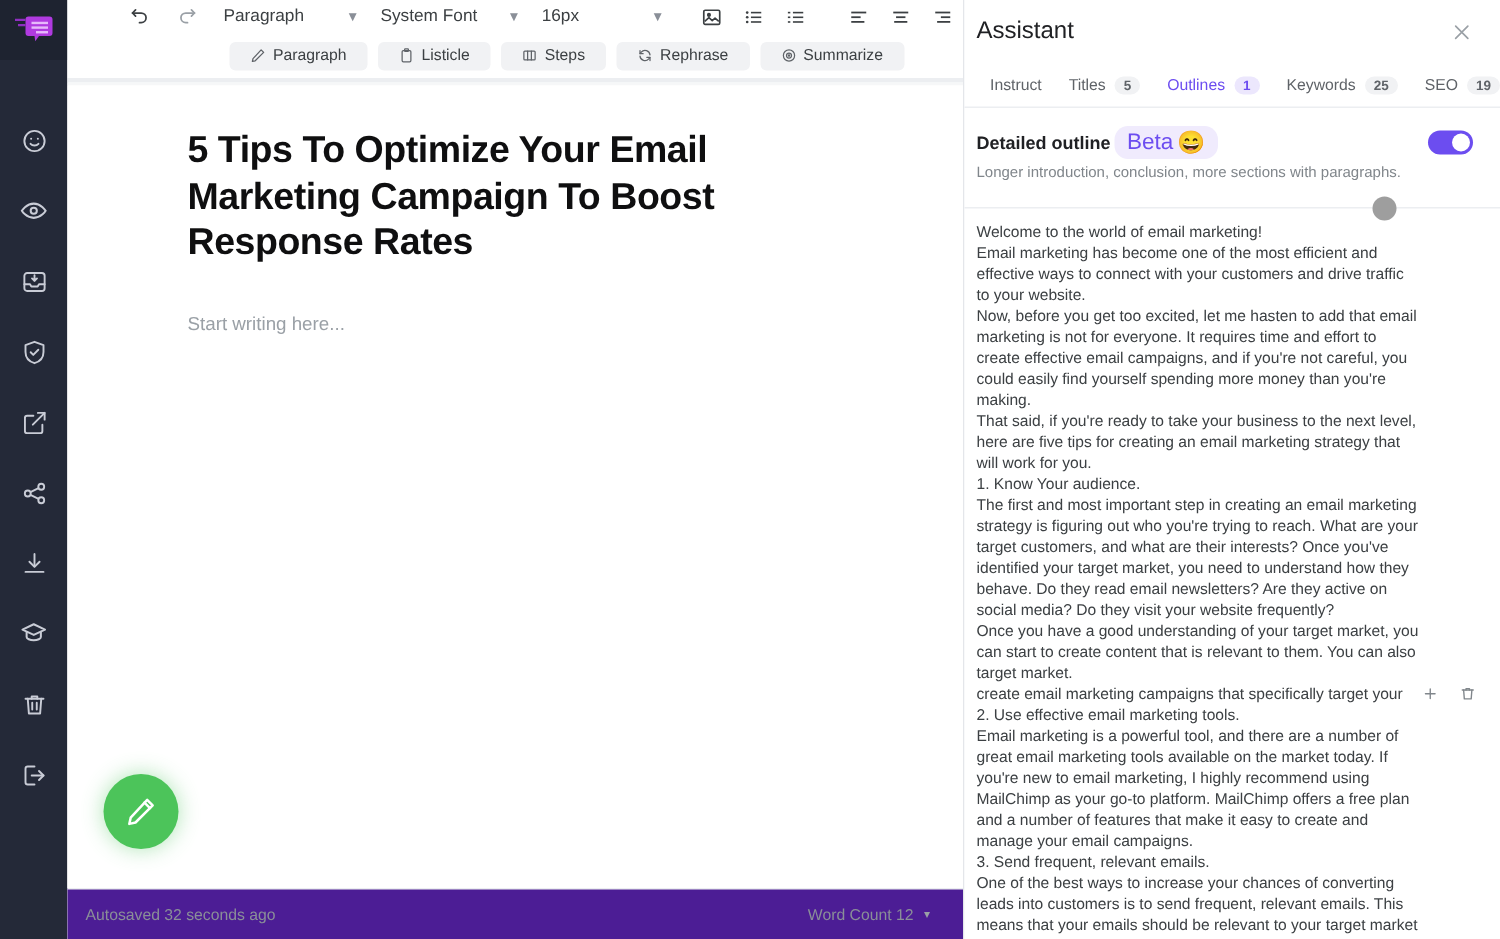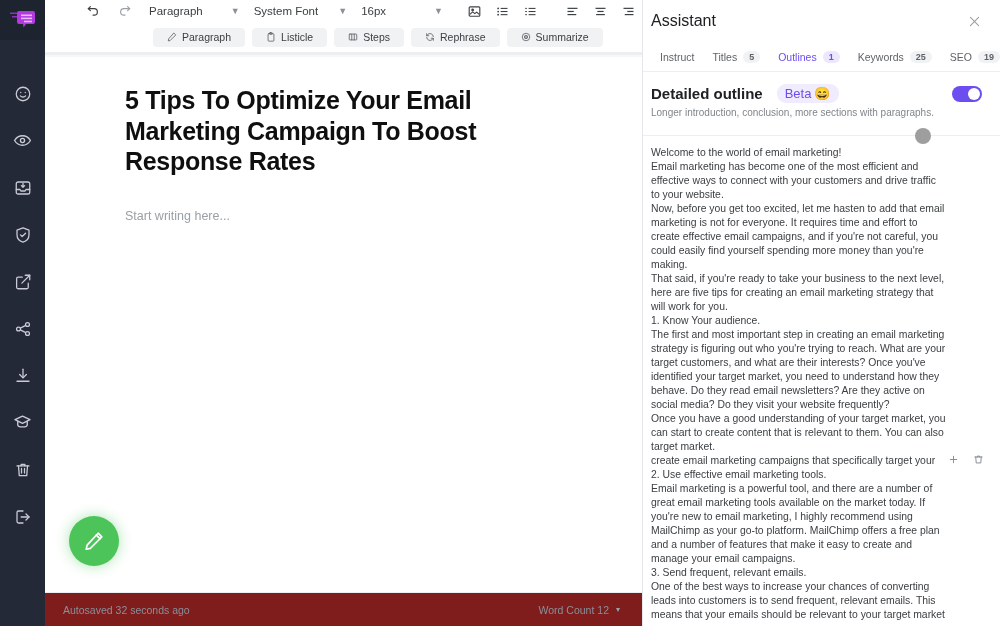--- a/index.html
+++ b/index.html
@@ -116,23 +116,23 @@
     background: #4cc45a;
     display: flex; align-items: center; justify-content: center;
     box-shadow: 0 0 14px rgba(76,196,90,0.45);
     cursor: pointer;
   }
 
   .statusbar {
     height: 34px; flex: 0 0 34px;
     border-top: 1px solid #eceef1;
     display: flex; align-items: center;
-    padding: 0 22px 0 18px;
+    padding: 0 22px 0 12px;
     font-size: 10.5px; color: #8a8f98;
-    background: #7f1d1d;
+    background: #4c1d95;
   }
   .statusbar .spacer { flex: 1 1 auto; }
   .wc { display: flex; align-items: center; gap: 7px; cursor: pointer; }
   .wc .caret { font-size: 8px; color: #9aa0a6; }
 
   
   .assistant {
     width: 357px; flex: 0 0 357px;
     height: 626px;
     background: #fff;
@@ -176,27 +176,27 @@
     left: 4px; right: 4px; bottom: -1px; height: 2px;
     background: #8b6ef0; border-radius: 2px;
   }
 
   .as-opt {
     padding: 12px 18px 10px 8px;
     flex: 0 0 auto;
     position: relative;
   }
   .as-opt-row { display: flex; align-items: center; }
-  .as-opt-title { font-size: 15px; font-weight: bold; color: #202124; }
+  .as-opt-title { font-size: 12px; font-weight: bold; color: #202124; }
   .beta {
-    margin-left: 14px;
+    margin-left: 3px;
     background: #f0ebfd; color: #6c4df0;
     border-radius: 9px; padding: 2px 8px;
-    font-size: 13px;
-    display: flex; align-items: flex-end; gap: 3px;
+    font-size: 15px;
+    display: flex; align-items: flex-start; gap: 3px;
   }
   .as-opt-row .spacer { flex: 1 1 auto; }
   .toggle {
     width: 30px; height: 16px; border-radius: 8px;
     background: #6c4df0; position: relative; cursor: pointer;
     flex: 0 0 auto;
   }
   .toggle .knob {
     position: absolute; right: 2px; top: 2px;
     width: 12px; height: 12px; border-radius: 50%; background: #fff;

